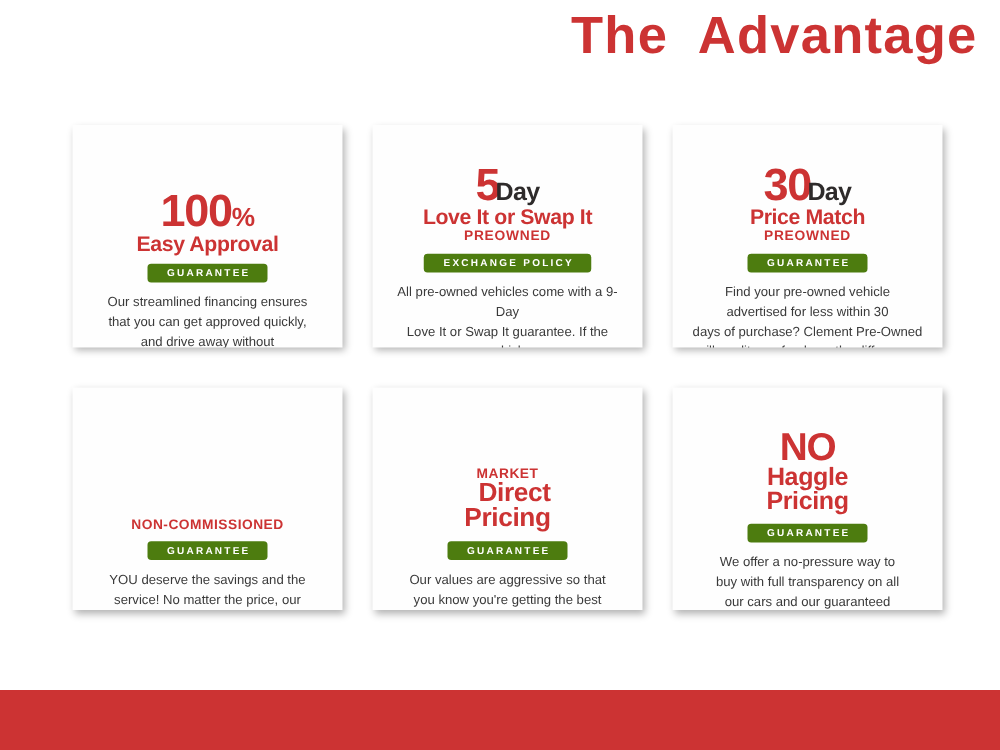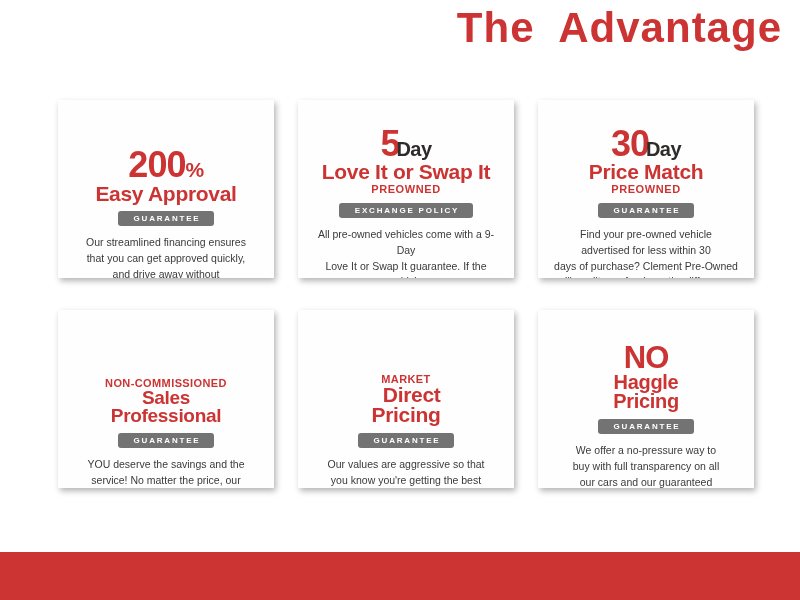--- a/index.html
+++ b/index.html
@@ -74,38 +74,38 @@
     font-size:21px;
     letter-spacing:-0.5px;
   }
   .big-num .day{
     font-size:20px;
     color:#2e2b2b;
     letter-spacing:-0.5px;
     margin-left:-3px;
   }
   .sub-red{
-    font-size:21px;
+    font-size:17px;
     font-weight:bold;
     color:#cc3333;
     line-height:1.02;
     letter-spacing:-0.3px;
   }
   .sub-red.tight{ font-size:16px; line-height:0.98; }
   .preowned{
     font-size:11px;
     font-weight:bold;
     letter-spacing:0.6px;
     color:#cc3333;
     line-height:1.2;
   }
 
   .badge{
     display:inline-block;
-    background:#737373;
+    background:#4d7c0f;
     color:#ffffff;
     font-size:8px;
     font-weight:bold;
     letter-spacing:1.8px;
     padding:3px 14px 3px 16px;
     border-radius:3px;
     margin-top:7px;
     white-space:nowrap;
   }
 
@@ -128,21 +128,21 @@
 </style>
 </head>
 <body>
 
 <div id="page-title">The  Advantage</div>
 
 <div id="card-grid">
 
   <div class="card">
     <div class="card-head" style="min-height:78px;padding-top:18px;">
-      <div class="big-num"><span>200</span><span class="pct">%</span></div>
+      <div class="big-num"><span>100</span><span class="pct">%</span></div>
       <div class="sub-red">Easy Approval</div>
     </div>
     <div class="badge">GUARANTEE</div>
     <div class="card-body">Our streamlined financing ensures
 that you can get approved quickly,
 and drive away without
 the stress of financing!</div>
   </div>
 
   <div class="card">
@@ -167,22 +167,20 @@
     <div class="badge">GUARANTEE</div>
     <div class="card-body">Find your pre-owned vehicle
 advertised for less within 30
 days of purchase? Clement Pre-Owned
 will credit or refund you the difference.</div>
   </div>
 
   <div class="card">
     <div class="card-head" style="min-height:78px;padding-top:30px;">
       <div class="eyebrow">NON-COMMISSIONED</div>
-      <div class="sub-red tight" style="white-space:pre-line;font-size:19px;">Sales
-Professional</div>
     </div>
     <div class="badge">GUARANTEE</div>
     <div class="card-body">YOU deserve the savings and the
 service! No matter the price, our
 sales team is here to find you the
 right vehicle for YOU.</div>
   </div>
 
   <div class="card">
     <div class="card-head" style="min-height:78px;padding-top:30px;">

